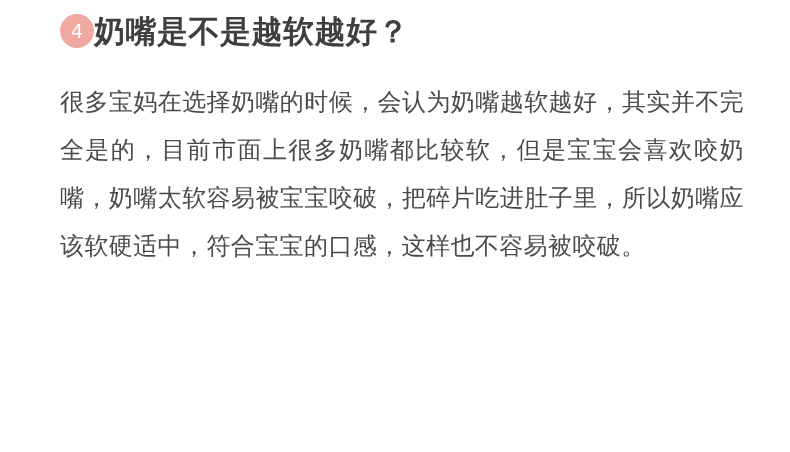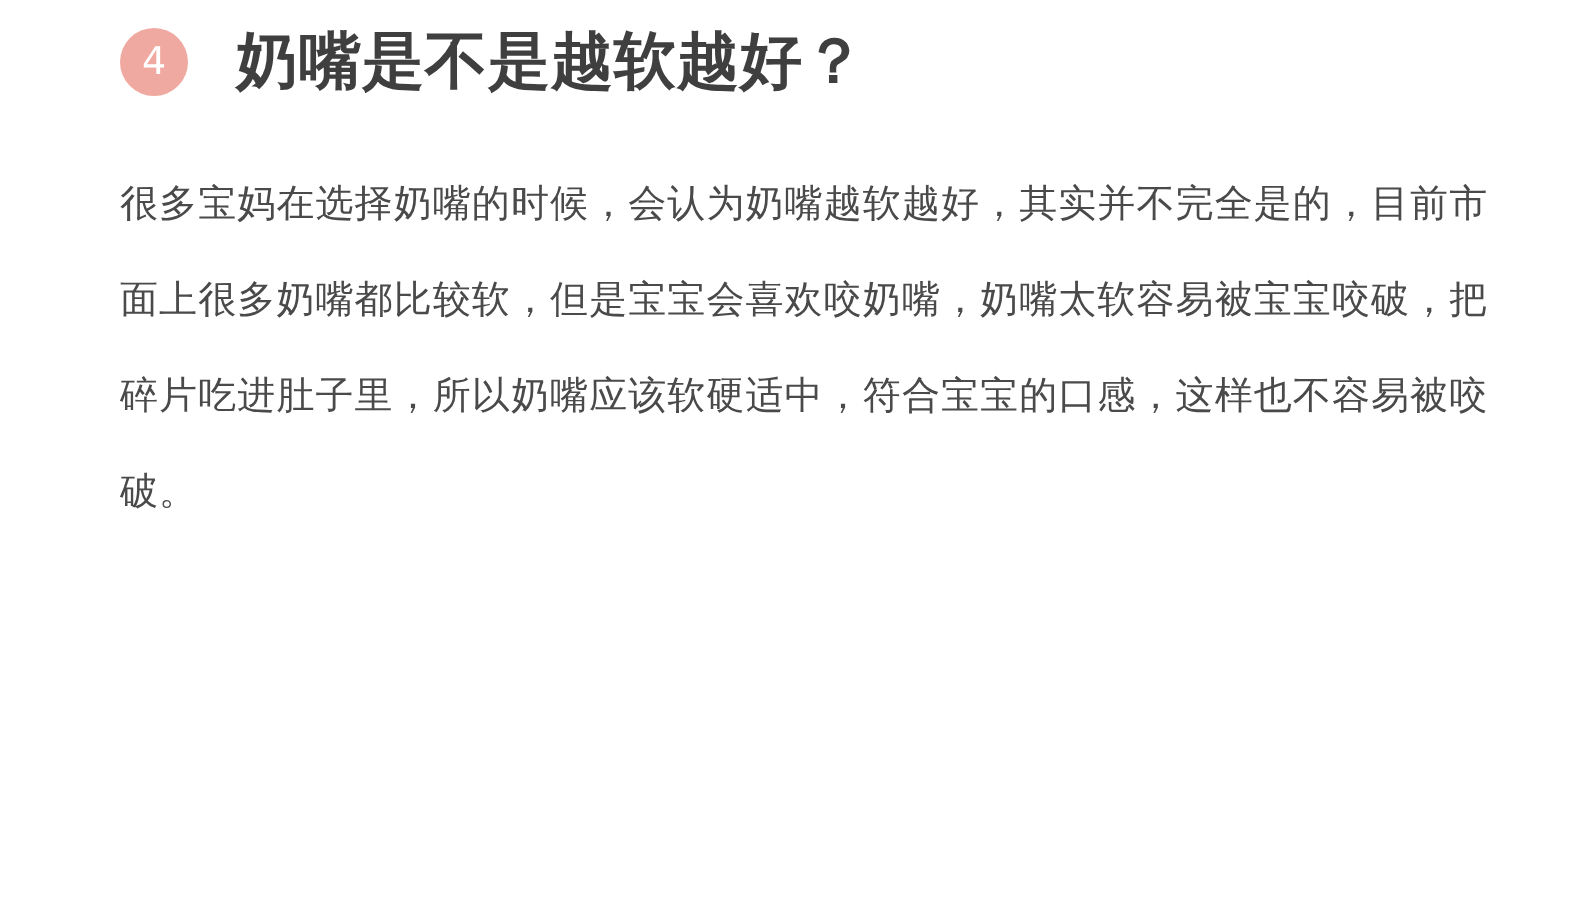--- a/index.html
+++ b/index.html
@@ -32,34 +32,33 @@
     border-radius: 50%;
     background: #f0a9a0;
     color: #ffffff;
     font-size: 19px;
     line-height: 34px;
     text-align: center;
     font-weight: normal;
     flex: 0 0 auto;
   }
   .heading-text {
-    margin-left: 24px;
     font-size: 31px;
     line-height: 34px;
     color: #3f3f3f;
     font-weight: bold;
     letter-spacing: 0.5px;
     white-space: nowrap;
   }
   .body-copy {
     position: absolute;
     left: 60px;
     top: 78px;
     width: 684px;
-    font-size: 19px;
+    font-size: 24px;
     line-height: 48px;
     color: #4a4a4a;
     text-align: justify;
     text-justify: inter-character;
     letter-spacing: 0.4px;
   }
 </style>
 </head>
 <body>
 

